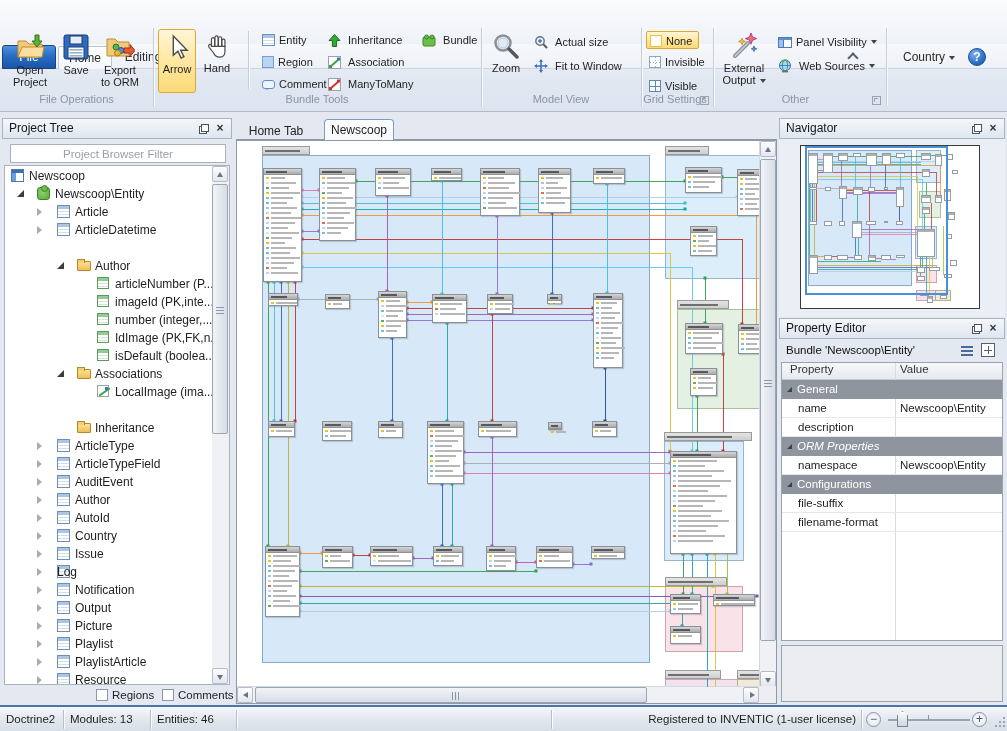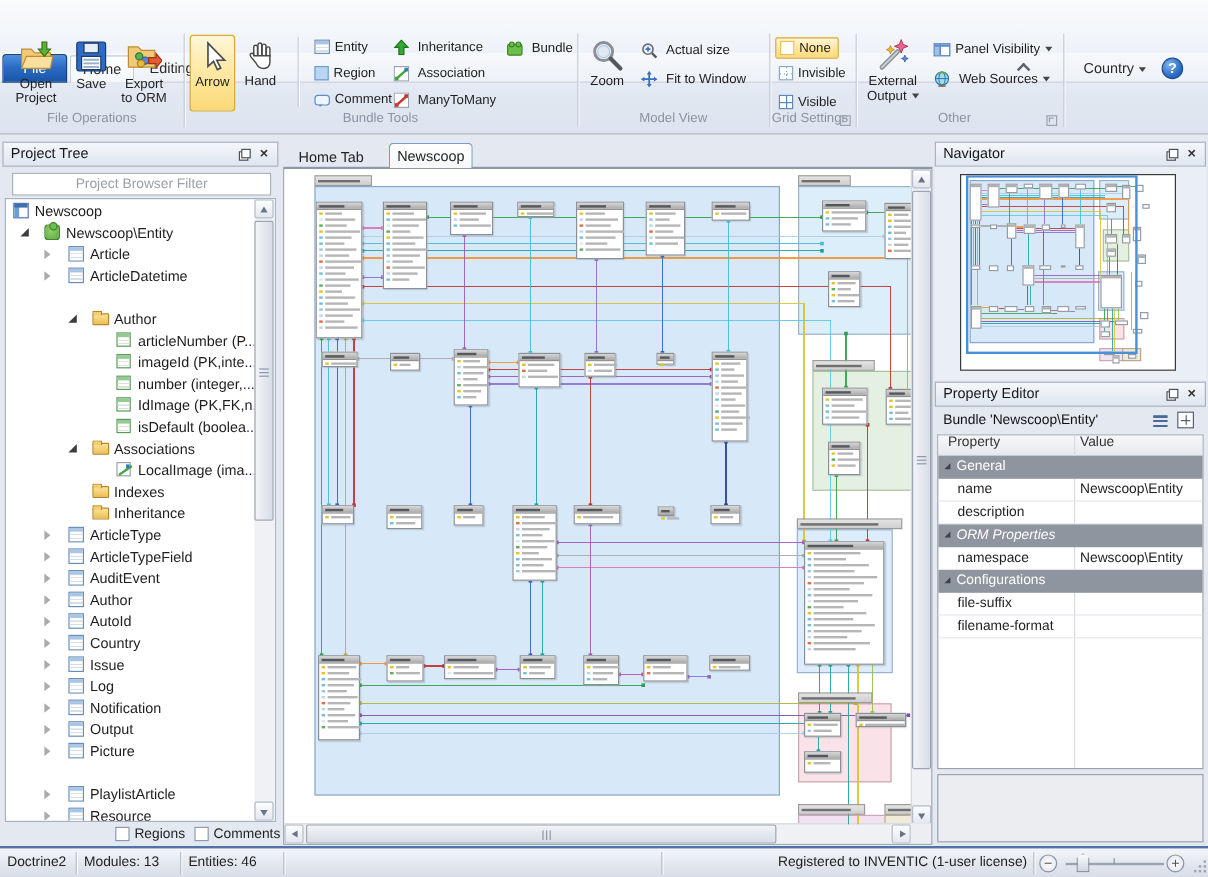--- a/index.html
+++ b/index.html
@@ -393,24 +393,20 @@
         </div>
         <div class="trow" style="top: 198px;">
           <span class="tw-open" style="left: 52px;"></span>
           <span class="ticon ti-folder" style="left: 72px;"></span>
           <span class="tlabel" style="left: 90px;">Associations</span>
         </div>
         <div class="trow" style="top: 216px;">
           <span class="ticon ti-assoc" style="left: 92px;"></span>
           <span class="tlabel" style="left: 110px;">LocalImage (ima...</span>
         </div>
-        <div class="trow" style="top: 234px;">
-          <span class="ticon ti-folder" style="left: 72px;"></span>
-          <span class="tlabel" style="left: 90px;">Indexes</span>
-        </div>
         <div class="trow" style="top: 252px;">
           <span class="ticon ti-folder" style="left: 72px;"></span>
           <span class="tlabel" style="left: 90px;">Inheritance</span>
         </div>
         <div class="trow" style="top: 270px;">
           <span class="tw-closed" style="left: 32px;"></span>
           <span class="ticon ti-entity" style="left: 52px;"></span>
           <span class="tlabel" style="left: 70px;">ArticleType</span>
         </div>
         <div class="trow" style="top: 288px;">
@@ -439,36 +435,41 @@
           <span class="tlabel" style="left: 70px;">Country</span>
         </div>
         <div class="trow" style="top: 378px;">
           <span class="tw-closed" style="left: 32px;"></span>
           <span class="ticon ti-entity" style="left: 52px;"></span>
           <span class="tlabel" style="left: 70px;">Issue</span>
         </div>
         <div class="trow" style="top: 396px;">
           <span class="tw-closed" style="left: 32px;"></span>
           <span class="ticon ti-entity" style="left: 52px;"></span>
-          <span class="tlabel" style="left: 70px;">Log</span>
+          <span class="tlabel" style="left: 52px;">Log</span>
         </div>
         <div class="trow" style="top: 414px;">
           <span class="tw-closed" style="left: 32px;"></span>
           <span class="ticon ti-entity" style="left: 52px;"></span>
           <span class="tlabel" style="left: 70px;">Notification</span>
         </div>
         <div class="trow" style="top: 450px;">
           <span class="tw-closed" style="left: 32px;"></span>
           <span class="ticon ti-entity" style="left: 52px;"></span>
           <span class="tlabel" style="left: 70px;">Picture</span>
         </div>
         <div class="trow" style="top: 432px;">
           <span class="tw-closed" style="left: 32px;"></span>
           <span class="ticon ti-entity" style="left: 52px;"></span>
           <span class="tlabel" style="left: 70px;">Output</span>
+        </div>
+        <div class="trow" style="top: 468px;">
+          <span class="tw-closed" style="left: 32px;"></span>
+          <span class="ticon ti-entity" style="left: 52px;"></span>
+          <span class="tlabel" style="left: 70px;">Playlist</span>
         </div>
         <div class="trow" style="top: 486px;">
           <span class="tw-closed" style="left: 32px;"></span>
           <span class="ticon ti-entity" style="left: 52px;"></span>
           <span class="tlabel" style="left: 70px;">PlaylistArticle</span>
         </div>
         <div class="trow" style="top: 504px;">
           <span class="tw-closed" style="left: 32px;"></span>
           <span class="ticon ti-entity" style="left: 52px;"></span>
           <span class="tlabel" style="left: 70px;">Resource</span>

